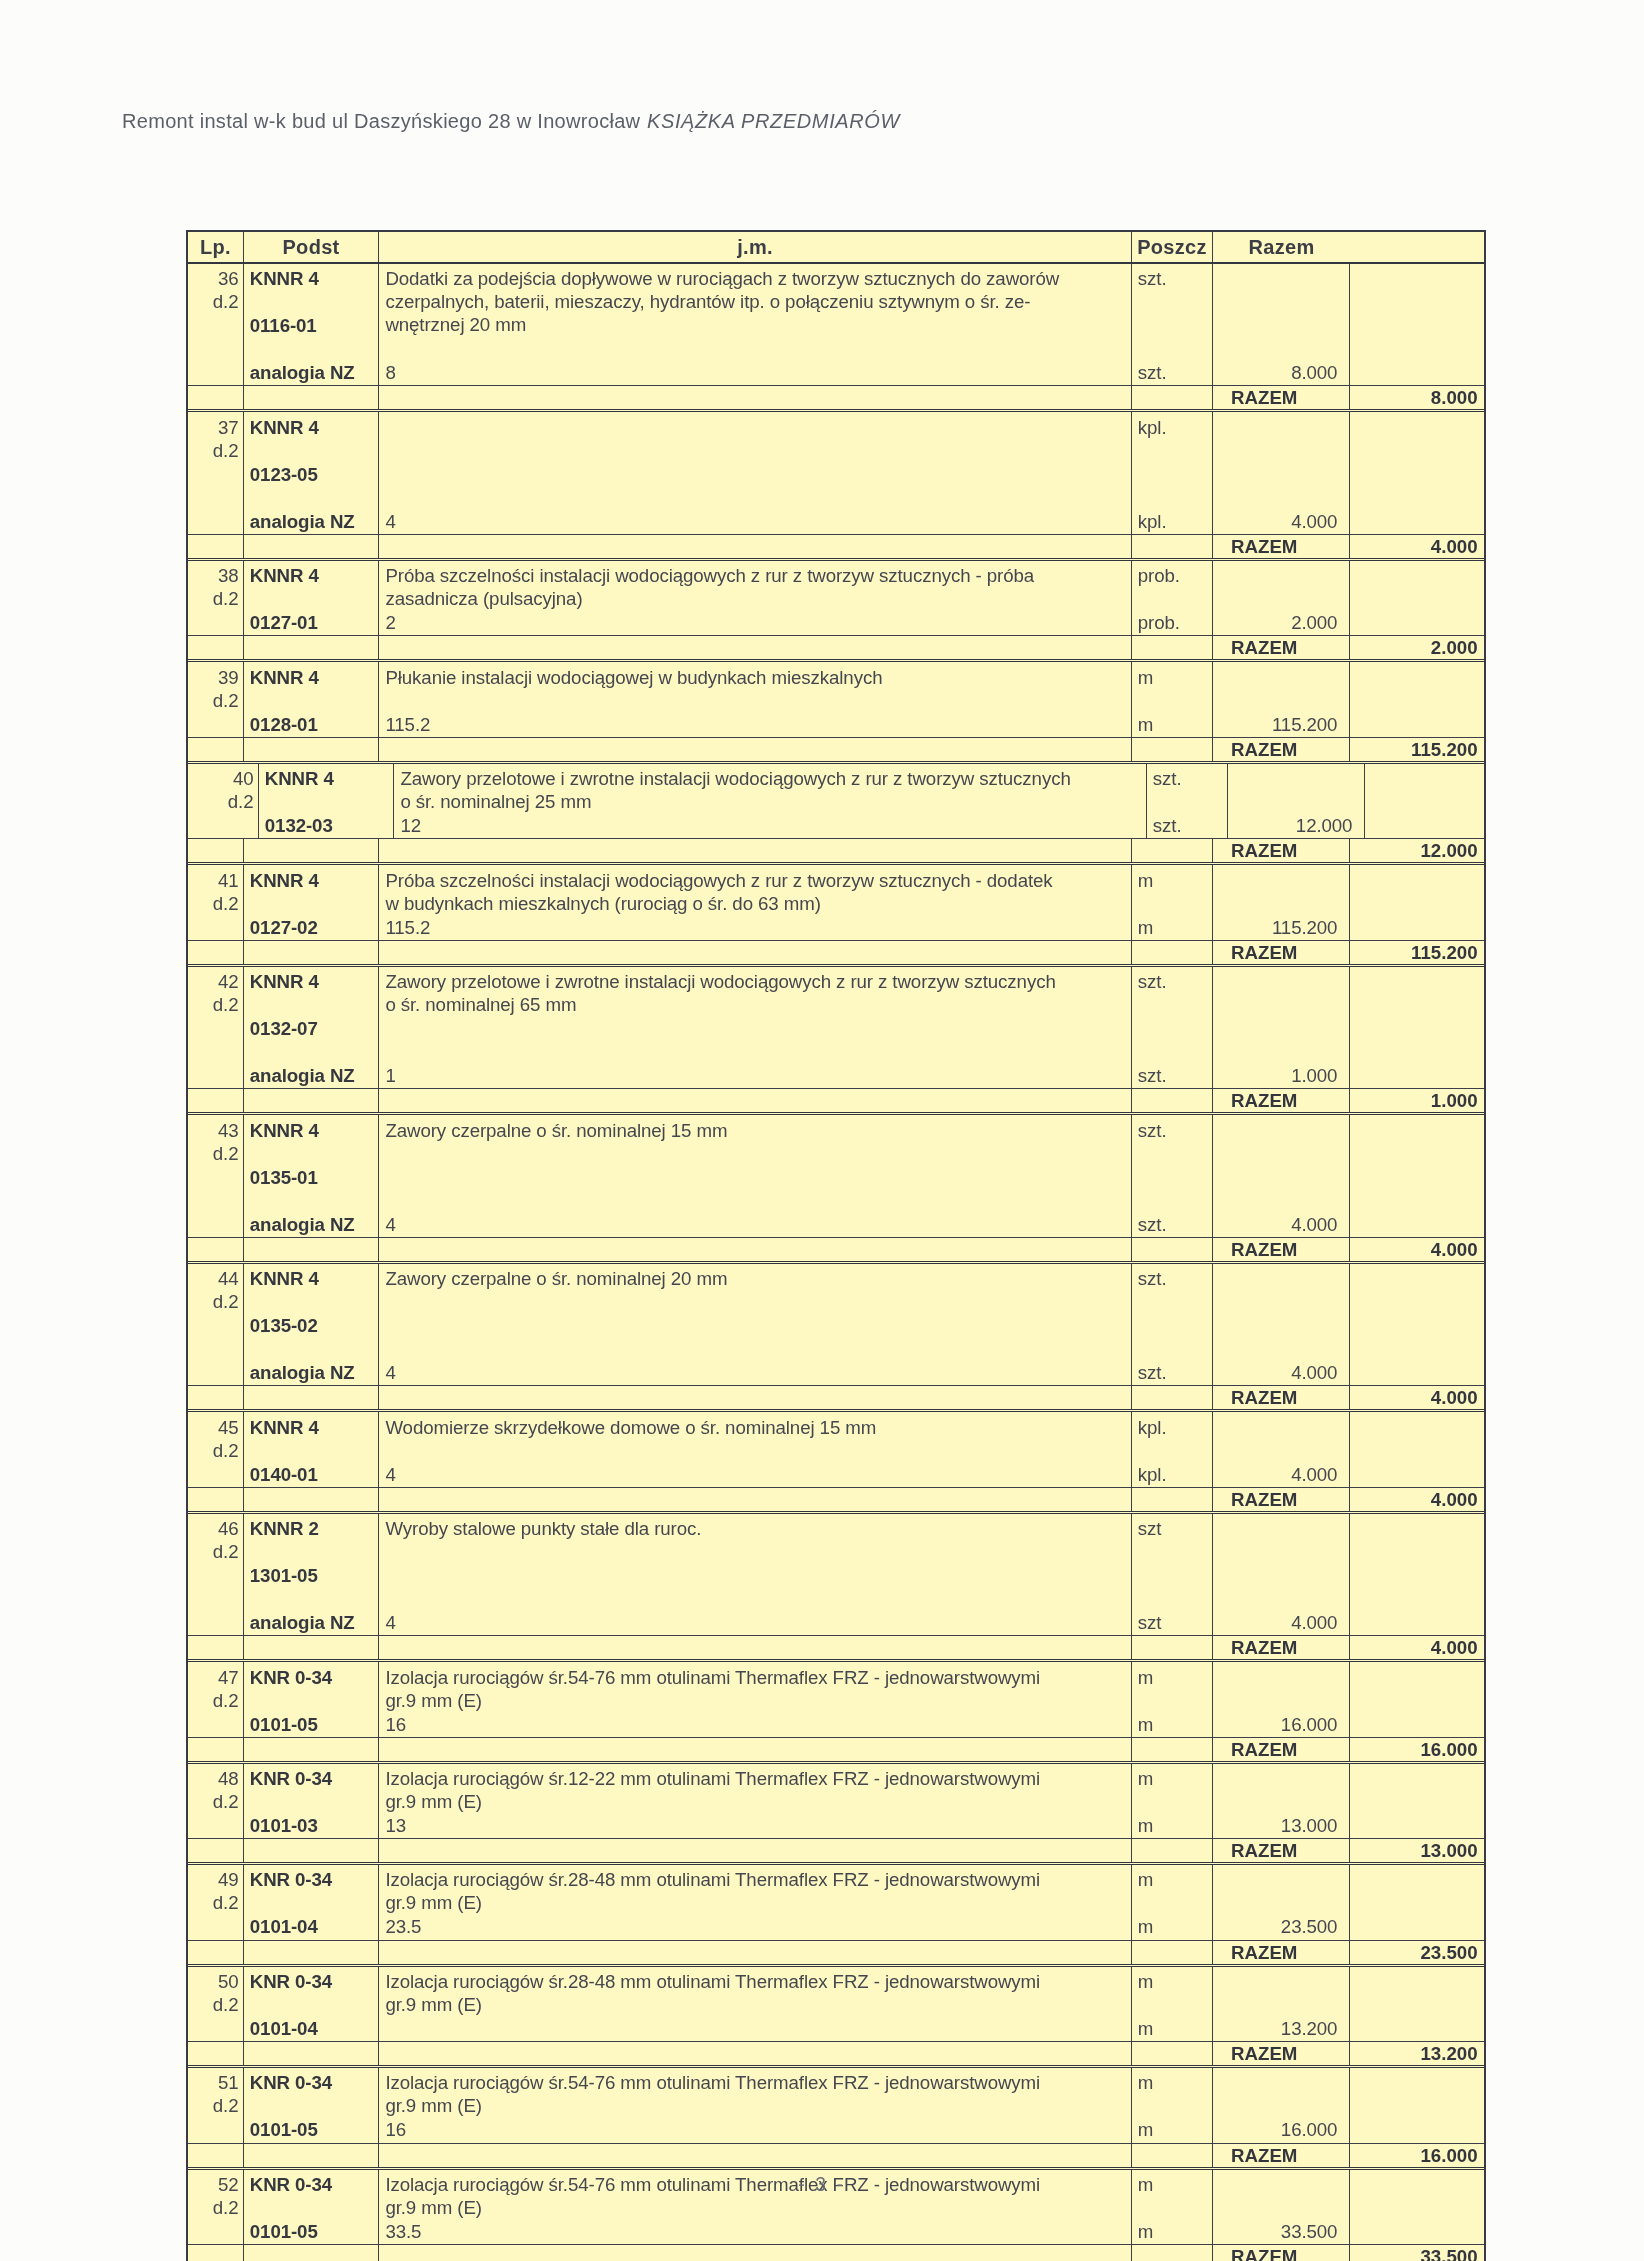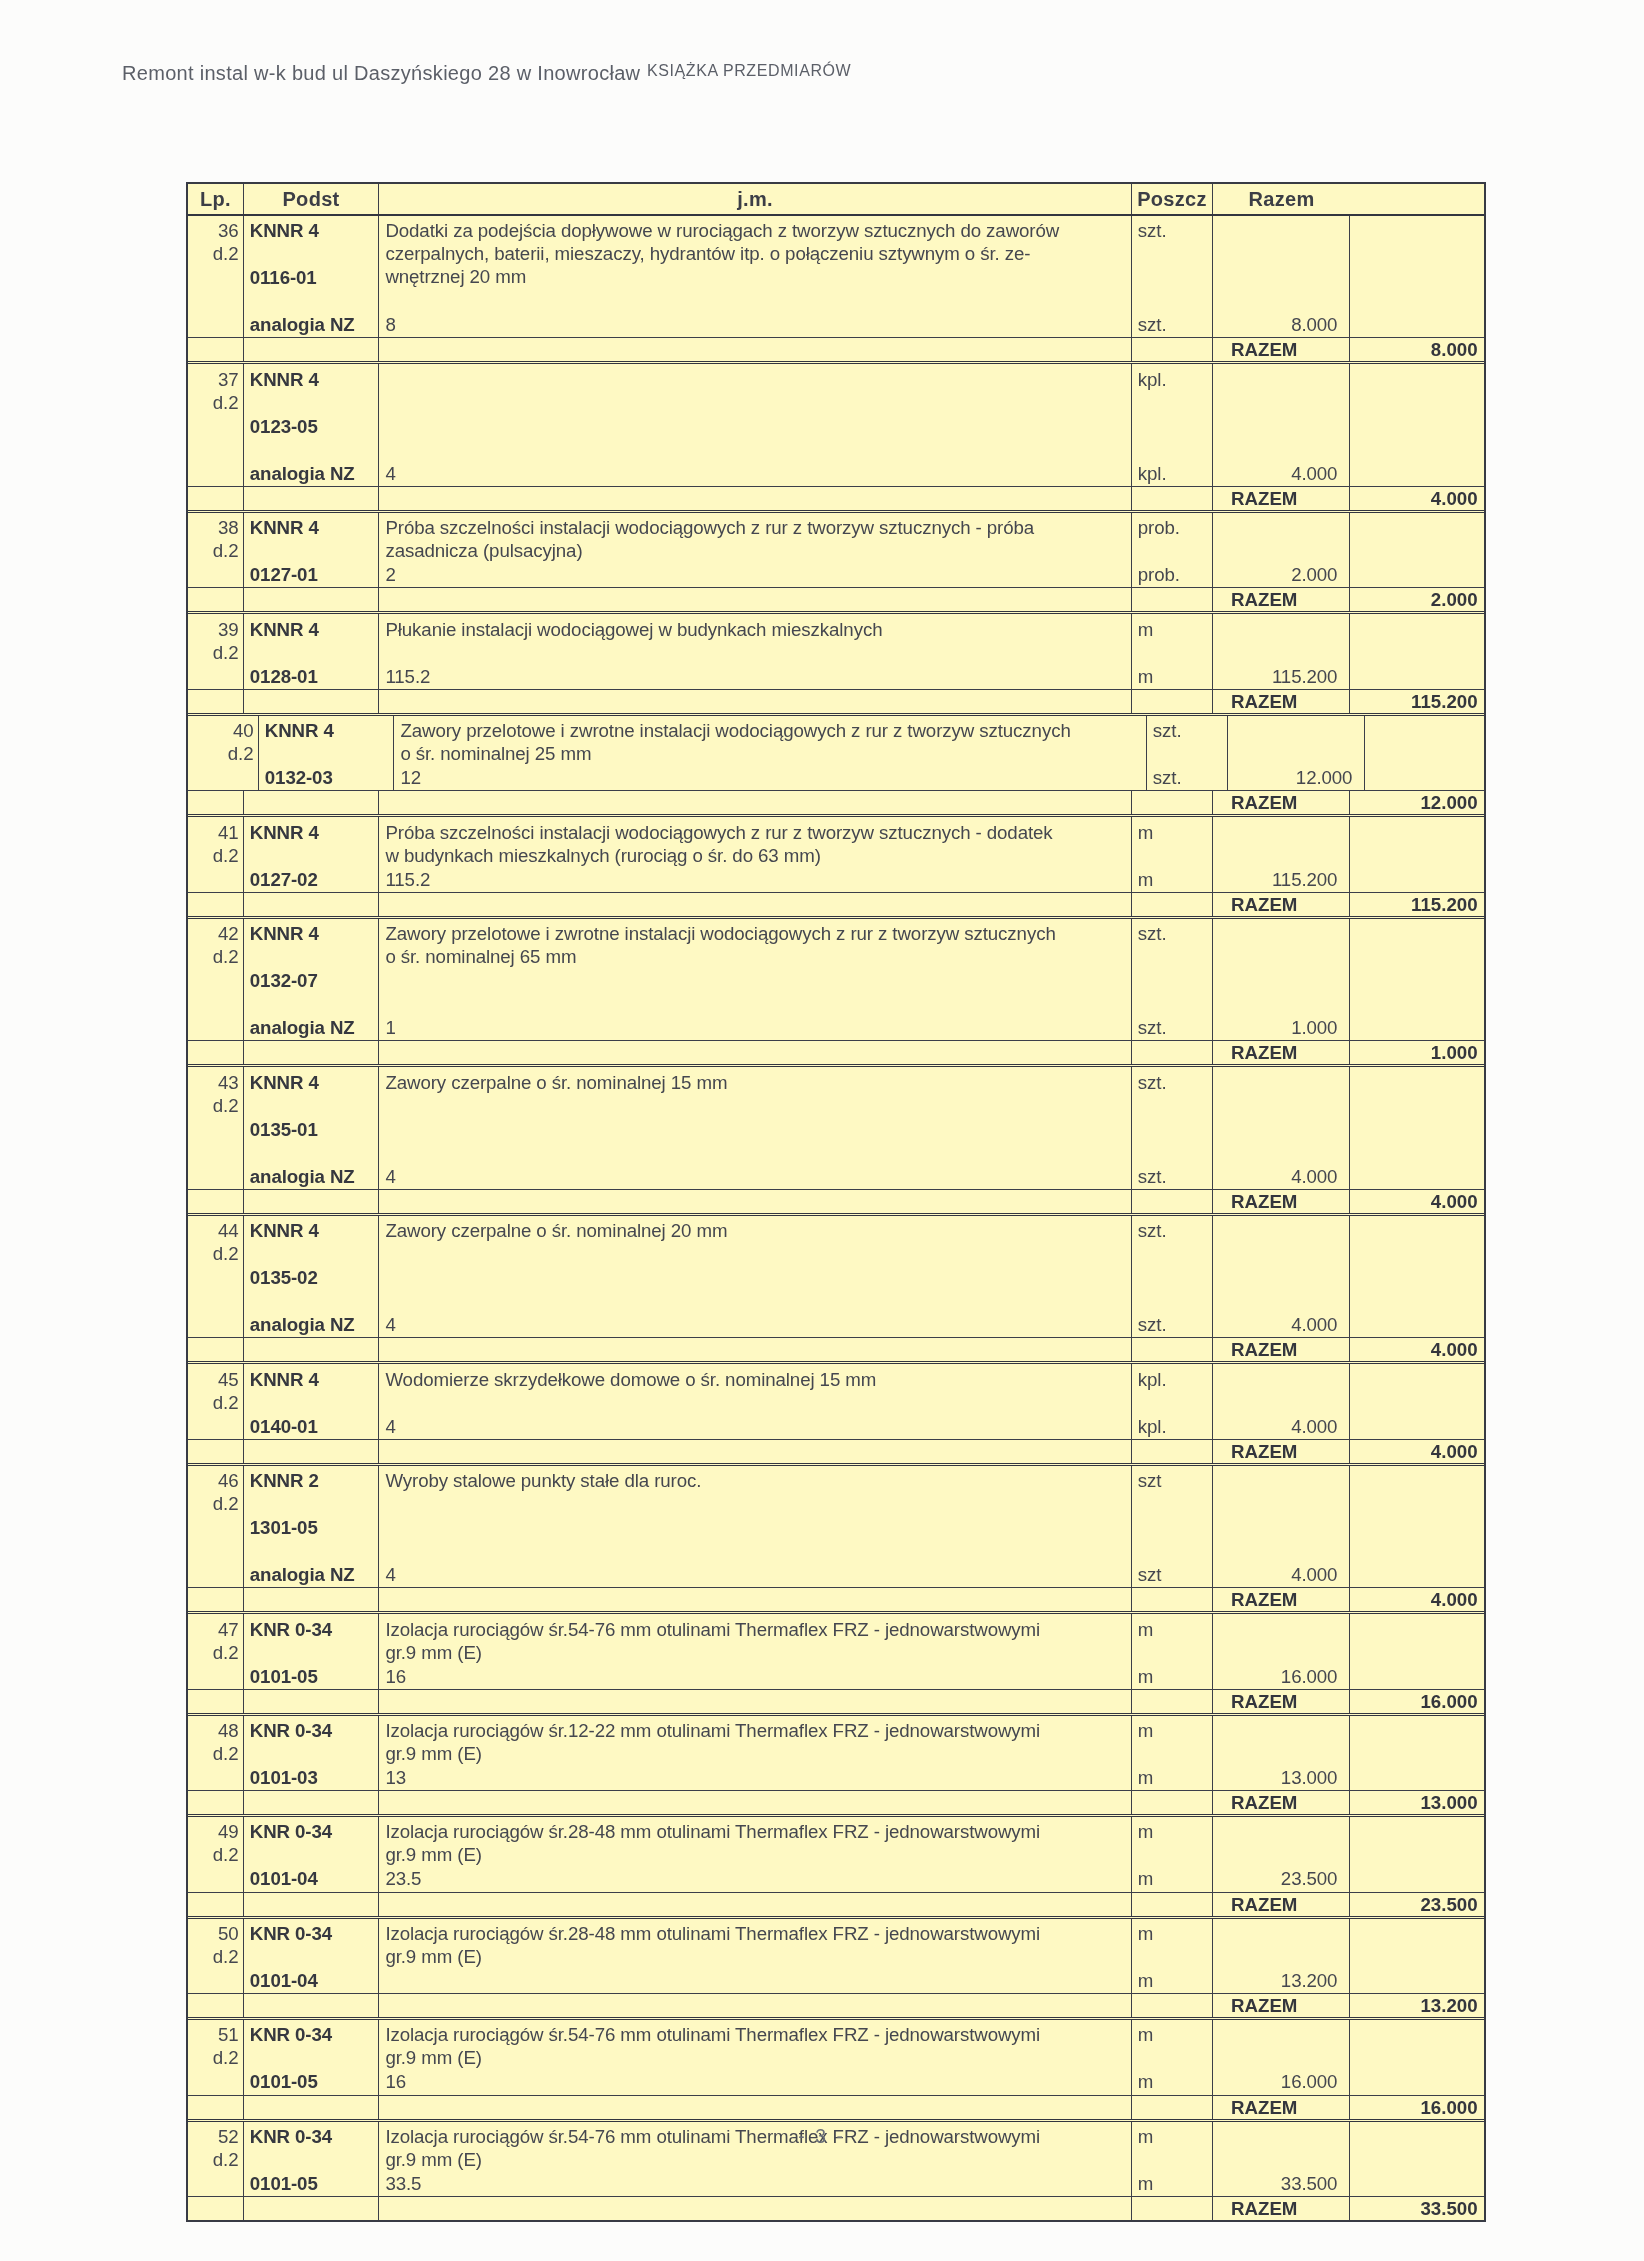--- a/index.html
+++ b/index.html
@@ -4,31 +4,31 @@
 <style>
   html,body{margin:0;padding:0;}
   body{
     width:1644px;height:2261px;
     background:#fcfcfb;
     font-family:"Liberation Sans","DejaVu Sans",sans-serif;
     color:#45474f;
     position:relative;
     -webkit-font-smoothing:antialiased;
   }
-  .page{position:absolute;inset:0;}
+  .page{position:absolute;inset:0;margin-top:48px;}
 
   
   .pageheader{position:absolute;top:62px;left:122px;right:64px;height:26px;}
   .ph-left{
     position:absolute;left:0;top:0;
     font-size:20px;letter-spacing:0.3px;color:#5b5f68;white-space:nowrap;
   }
   .ph-overlay{
     position:absolute;left:525px;top:0;
-    font-size:16px;letter-spacing:0.6px;color:#5b5f68;white-space:nowrap;
+    font-size:20px;letter-spacing:0.6px;color:#5b5f68;white-space:nowrap;font-style:italic;
   }
 
   
   .sheet{
     position:absolute;left:186px;top:182px;width:1296px;
     border:2.6px solid #383b44;
     background:#fef9c3;
   }
   .grid{
     display:grid;

